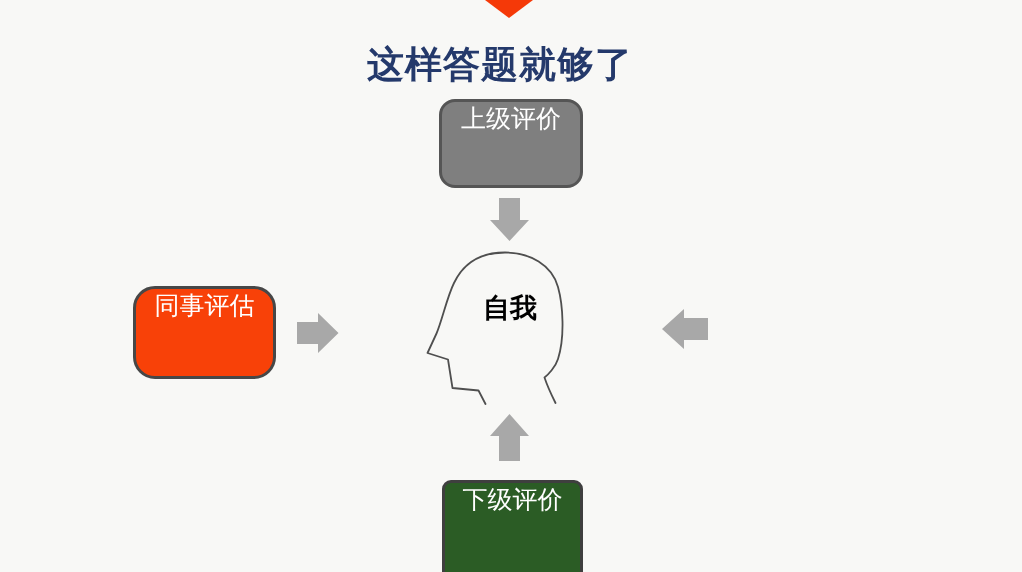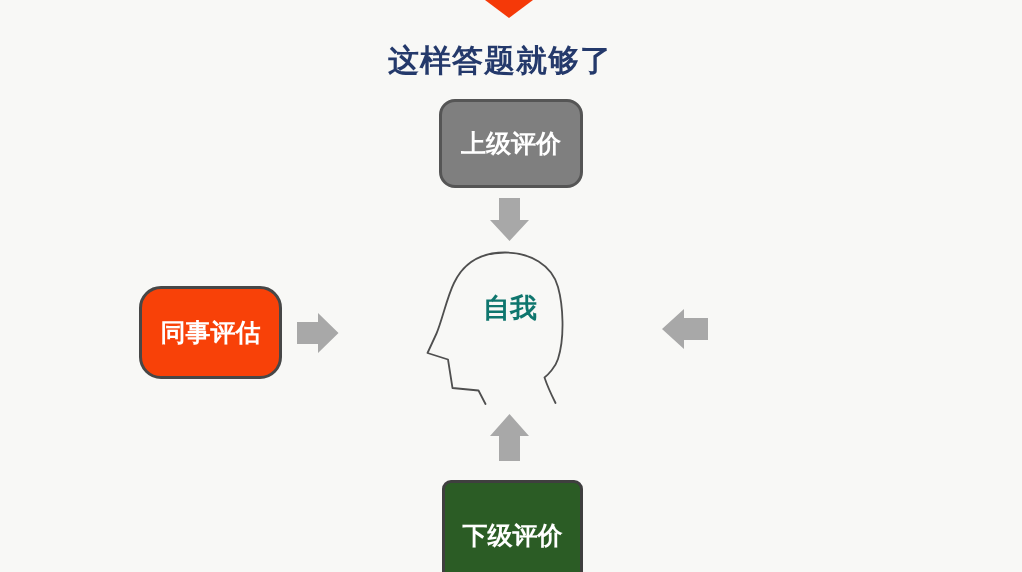--- a/index.html
+++ b/index.html
@@ -6,31 +6,31 @@
   body{font-family:"Liberation Sans","DejaVu Sans",sans-serif;}
   .stage{
     position:relative;
     width:1022px;height:572px;
     overflow:hidden;
   }
   .tip{position:absolute;left:485px;top:0;}
   .title{
     position:absolute;left:0;top:40px;width:1000px;margin:0;
     text-align:center;
-    font-size:31px;font-weight:800;letter-spacing:1px;
+    font-size:37px;font-weight:800;letter-spacing:1px;
   }
   .node{
     position:absolute;
-    display:flex;align-items:center;justify-content:center;
+    display:flex;align-items:flex-start;justify-content:center;
     border:3px solid;
     box-sizing:border-box;
-    font-size:25px;font-weight:700;
+    font-size:25px;font-weight:400;
   }
   .node-top{left:439px;top:99px;width:144px;height:89px;border-radius:16px;}
-  .node-left{left:139px;top:286px;width:143px;height:93px;border-radius:22px;}
+  .node-left{left:133px;top:286px;width:143px;height:93px;border-radius:22px;}
   .node-right{left:723px;top:283px;width:142px;height:86px;border-radius:20px;}
   .node-bottom{left:442px;top:480px;width:141px;height:110px;border-radius:9px;}
   .arrow{position:absolute;}
   .arrow-down{left:490px;top:198px;}
   .arrow-right{left:297px;top:313px;}
   .arrow-left{left:662px;top:309px;}
   .arrow-up{left:490px;top:414px;}
   .head{position:absolute;left:420px;top:245px;}
   .center-label{
     position:absolute;left:430px;top:293px;width:160px;
@@ -73,21 +73,21 @@
              L 7.5,108
              L 16.5,88.5
              C 22,76 27,52 34,38
              C 44,17 62,7.5 85,7.5
              C 110,7.5 132,20 138,42
              C 143,60 145,92 138,114
              C 135.5,122 128,130 124.5,132.5
              C 127,140 131.5,150 135.5,158" fill="none" stroke-width="1.8" stroke-linecap="round" stroke-linejoin="round" stroke="#4F4F4F"></path>
   </svg>
 
-  <div class="center-label" style="color: #0f766e;">
+  <div class="center-label" style="color: #000000;">
     <div>自我</div>
   </div>
 
   <svg class="arrow arrow-left" width="46" height="40" viewBox="0 0 46 40">
     <polygon points="0,20 22,0 22,9 46,9 46,31 22,31 22,40" fill="#A8A8A8"></polygon>
   </svg>
 
 
   <svg class="arrow arrow-up" width="39" height="47" viewBox="0 0 39 47">
     <polygon points="19.5,0 39,22 30,22 30,47 9,47 9,22 0,22" fill="#A8A8A8"></polygon>

